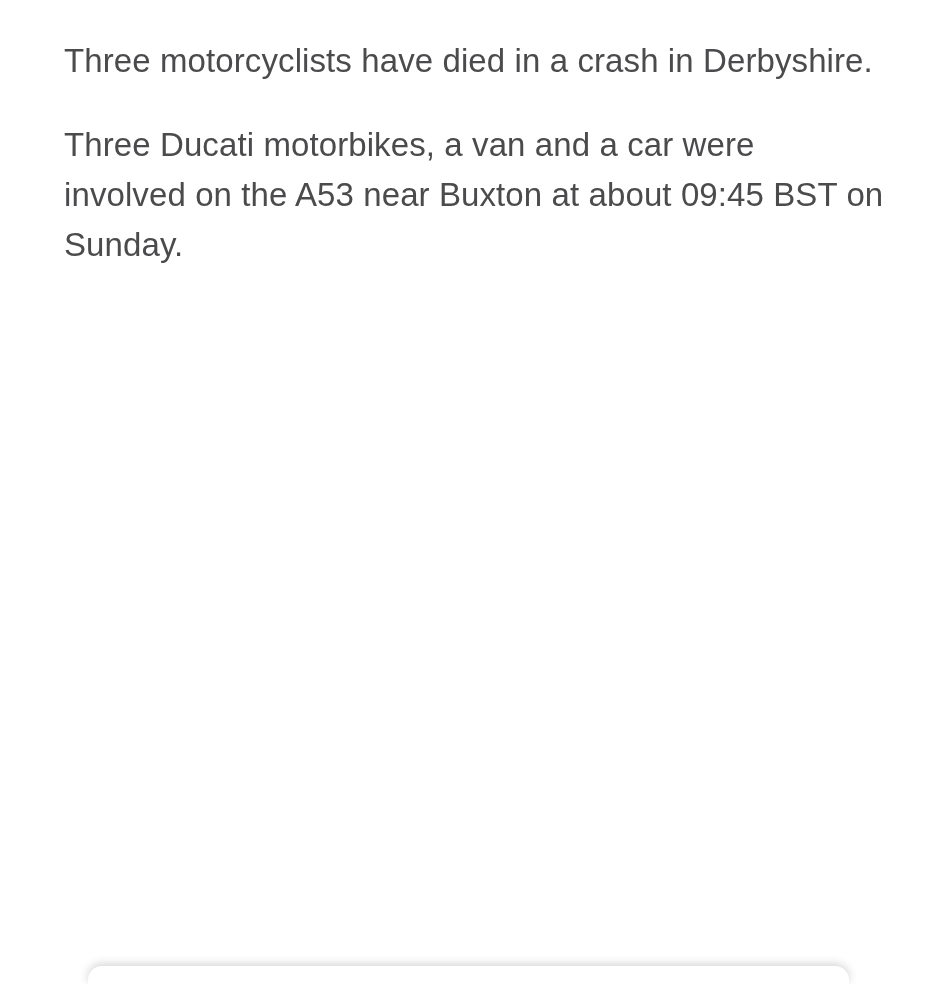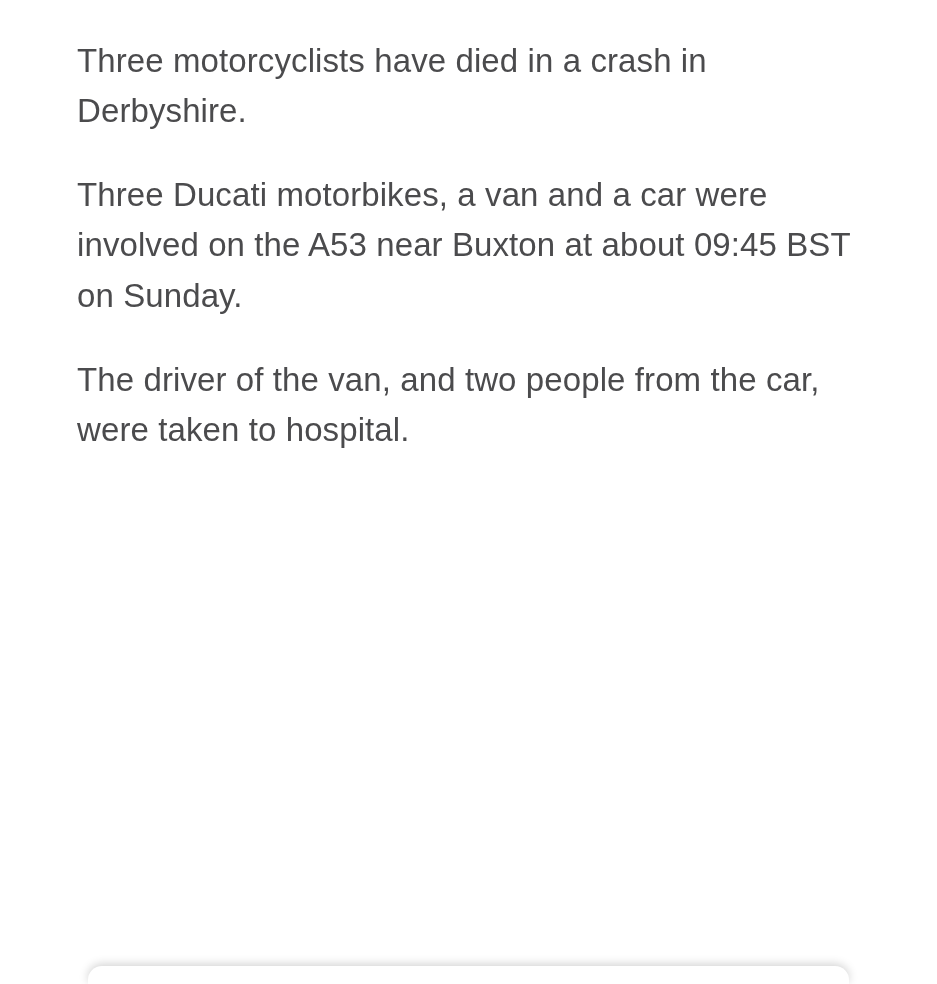--- a/index.html
+++ b/index.html
@@ -17,21 +17,21 @@
     position: absolute;
     top: 0;
     left: 0;
     width: 937px;
     height: 984px;
     box-sizing: border-box;
     padding: 36px 52px 0 60px;
     background: #ffffff;
   }
   .article p {
-    margin: 0 0 34px 17px;
+    margin: 0 0 34px 4px;
     color: #4b4b4d;
     font-size: 33px;
     line-height: 1.52;
     font-weight: 400;
     letter-spacing: 0.1px;
   }
   .bottom-sheet {
     position: absolute;
     left: 0;
     bottom: 0;
@@ -50,18 +50,17 @@
     border-top-right-radius: 14px;
     box-shadow: 0 -2px 10px rgba(0,0,0,0.18);
   }
 </style>
 </head>
 <body>
 
 <div class="article">
   <p>Three motorcyclists have died in a crash in Derbyshire.</p>
   <p>Three Ducati motorbikes, a van and a car were involved on the A53 near Buxton at about 09:45 BST on Sunday.</p>
-  <p>The driver of the van, and two people from the car, were taken to hospital.</p>
 </div>
 
 <div class="bottom-sheet">
   <div class="sheet-card"></div>
 </div>
 
 </body></html>

